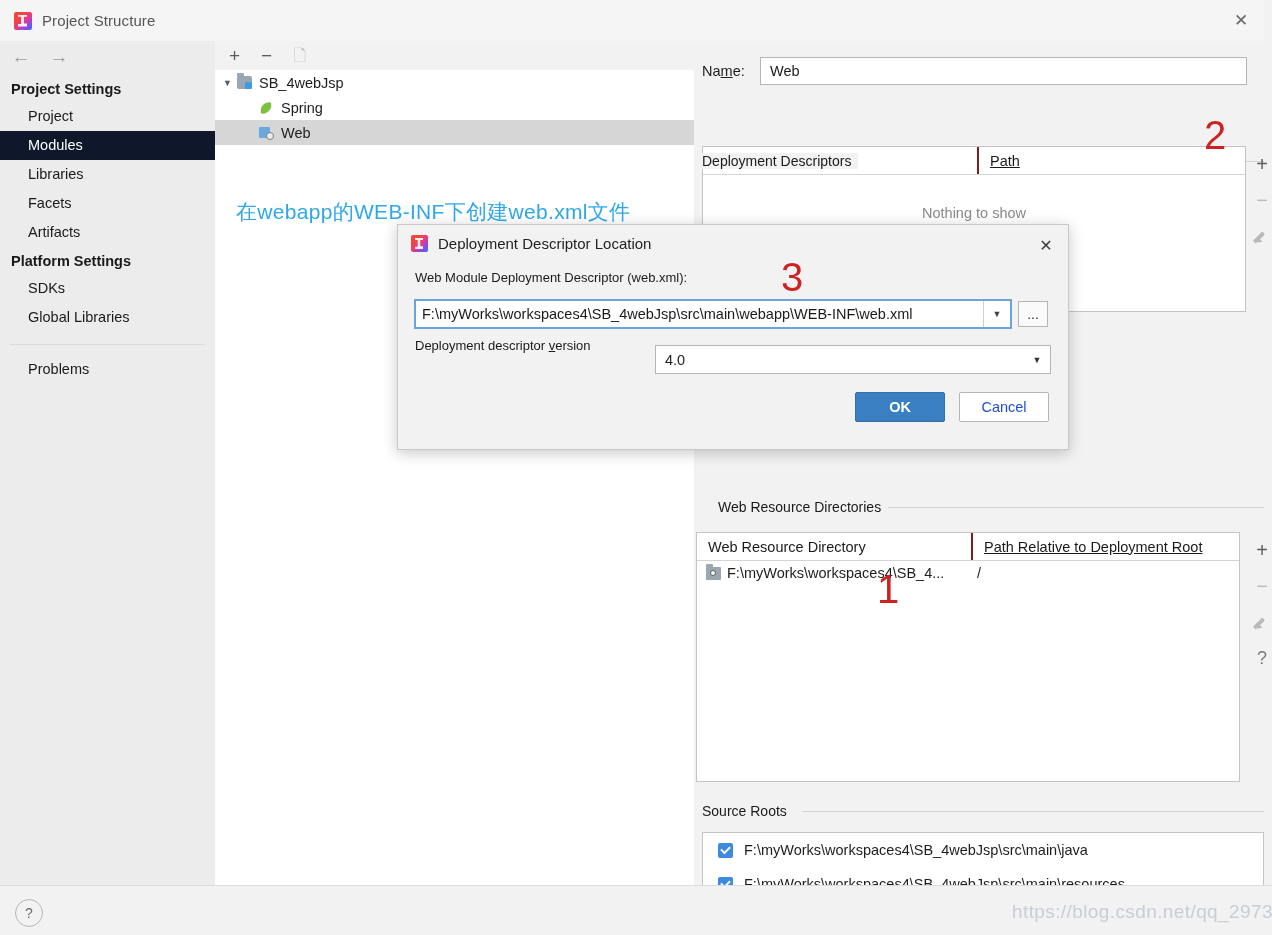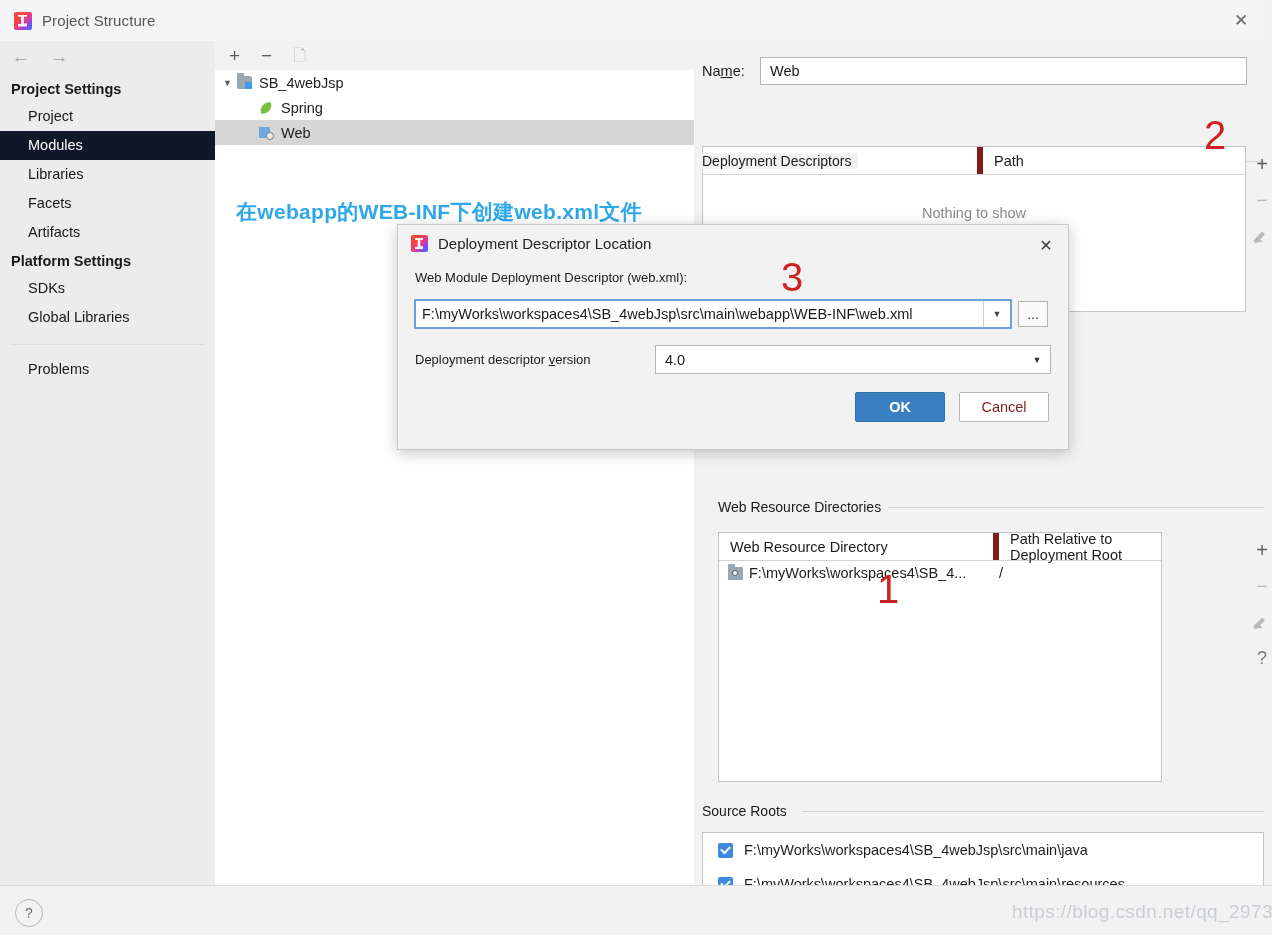--- a/index.html
+++ b/index.html
@@ -84,42 +84,42 @@
   .ic-web {
     width: 15px; height: 14px; flex: none; margin-right: 7px; position: relative;
   }
   .ic-web::before { content:""; position:absolute; left:0; top:1px; width:11px; height:11px; background:#6aa9e0; border-radius:1px; }
   .ic-web::after {
     content:""; position:absolute; right:0px; bottom:0px; width:8px; height:8px; border-radius:50%;
     background:#ececec; border:1.4px solid #7e7e7e; box-sizing:border-box;
   }
   .annot-cn-top {
     position: absolute; left: 21px; top: 128px; font-size: 21px; color: #2ea8e8;
-    font-weight: bold; white-space: nowrap; letter-spacing: .3px;
+    font-weight: normal; white-space: nowrap; letter-spacing: .3px;
   }
 
   
   .rightpanel { position: absolute; left: 694px; top: 41px; width: 578px; height: 844px; background: #f2f2f2; }
   .name-row { position: absolute; left: 8px; top: 16px; display: flex; align-items: center; }
   .name-label { font-size: 14.5px; width: 58px; }
   .name-label u { text-decoration: underline; }
   .name-input {
     width: 487px; height: 28px; box-sizing: border-box;
     border: 1px solid #b5b5b5; background: #ffffff;
     font-family: "Liberation Sans", sans-serif; font-size: 14.5px; color: #1a1a1a;
     padding: 0 9px; outline: none;
   }
 
   .sect-title { position: absolute; font-size: 14px; color: #1a1a1a; background: #f2f2f2; padding-right: 7px; z-index: 2; }
   .sect-line { position: absolute; height: 1px; background: #d2d2d2; }
 
   .tbl { position: absolute; background: #ffffff; border: 1px solid #c4c4c4; box-sizing: border-box; }
   .tbl-head { display: flex; height: 27px; border-bottom: 1px solid #d4d4d4; }
   .tbl-hcell { font-size: 14.5px; color: #1a1a1a; display: flex; align-items: center; padding-left: 11px; box-sizing: border-box; }
-  .tbl-hcell + .tbl-hcell { border-left: 6px solid #7f1d1d; }
+  .tbl-hcell + .tbl-hcell { border-left: 2px solid #7f1d1d; text-decoration: underline; }
   .tbl-empty { text-align: center; color: #8a8a8a; font-size: 14.5px; padding-top: 30px; }
   .tbl-row { display: flex; height: 24px; align-items: center; font-size: 14.5px; }
   .ic-dir {
     width: 15px; height: 13px; position: relative; flex: none; margin: 0 6px 0 9px; background: #9aa7b0; border-radius: 1px;
   }
   .ic-dir::before { content:""; position:absolute; left:0; top:-3px; width:7px; height:3px; background:#9aa7b0; border-radius:1px 1px 0 0; }
   .ic-dir::after { content:""; position:absolute; left:4px; top:3px; width:6px; height:6px; border-radius:50%; background:#ffffff; border:1.3px solid #5d5d5d; box-sizing:border-box; }
 
   .actioncol { position: absolute; width: 32px; display: flex; flex-direction: column; align-items: center; }
   .act { height: 36px; display: flex; align-items: center; justify-content: center; width: 32px; cursor: default; user-select: none; }
@@ -153,21 +153,21 @@
   .annot-num { position: absolute; color: #cc2222; font-weight: normal; z-index: 6; }
 
   
   .bottombar { position: absolute; left: 0; top: 885px; width: 1272px; height: 50px; background: #f2f2f2; border-top: 1px solid #dcdcdc; }
   .help-btn {
     position: absolute; left: 15px; top: 13px; width: 26px; height: 26px; border-radius: 50%;
     border: 1px solid #b6b6b6; color: #6c6c6c; font-size: 14px;
     display: flex; align-items: center; justify-content: center; cursor: default; background: #f2f2f2;
   }
   .btn-primary { background: #3a7fc1; color: #ffffff; border: 1px solid #336fa8; font-weight: bold; }
-  .btn-default { background: #ffffff; color: #7f1d1d; border: 1px solid #b5b5b5; }
+  .btn-default { background: #ffffff; color: #1d4ed8; border: 1px solid #b5b5b5; }
 
   .watermark {
     position: absolute; left: 1012px; top: 901px; font-size: 19px; color: rgba(150,160,175,.45);
     white-space: nowrap; letter-spacing: .4px; z-index: 7; pointer-events: none;
     font-family: "Liberation Sans", sans-serif;
   }
 
   
   .modal-shadow {
     position: absolute; left: 397px; top: 224px; width: 670px; height: 224px;
@@ -312,21 +312,21 @@
           <span class="g dim">−</span>
         </div>
       <div class="act">
           <span class="pencil"></span>
         </div>
     </div>
 
     <div class="sect-title" style="left:24px; top:458px;">Web Resource Directories</div>
     <div class="sect-line" style="left:178px; top:466px; width:392px;"></div>
 
-    <div class="tbl" style="left:24px; top:491px; width:444px; height:250px;">
+    <div class="tbl" style="left:2px; top:491px; width:544px; height:250px;">
       <div class="tbl-head">
         <div class="tbl-hcell" style="width:274px;">Web Resource Directory</div>
         <div class="tbl-hcell" style="flex:1;">Path Relative to Deployment Root</div>
       </div>
       <div class="tbl-row">
         <span class="ic-dir"></span>
         <span style="width:250px;">F:\myWorks\workspaces4\SB_4...</span>
         <span>/</span>
       </div>
 
@@ -373,21 +373,21 @@
     </div>
 
     <div class="modal-label" style="left:17px; top:45px;">Web Module Deployment Descriptor (web.xml):</div>
 
     <div class="combo-wrap">
       <div class="combo-val">F:\myWorks\workspaces4\SB_4webJsp\src\main\webapp\WEB-INF\web.xml</div>
       <div class="combo-arrow">▼</div>
     </div>
     <div class="browse-btn">...</div>
 
-    <div class="modal-label" style="left:17px; top:127px;">Deployment descriptor <u>v</u>ersion</div>
+    <div class="modal-label" style="left:17px; top:113px;">Deployment descriptor <u>v</u>ersion</div>
     <div class="ver-combo">
       <div class="ver-val">4.0</div>
       <div class="ver-arrow">▼</div>
     </div>
 
     <div class="modal-btn btn-primary" style="left:457px; top:167px; width:90px;">OK</div>
     <div class="modal-btn btn-default" style="left:561px; top:167px; width:90px;">Cancel</div>
 
     <div class="annot-num" style="left:383px; top:30px; font-size:40px;">3</div>
   </div>

